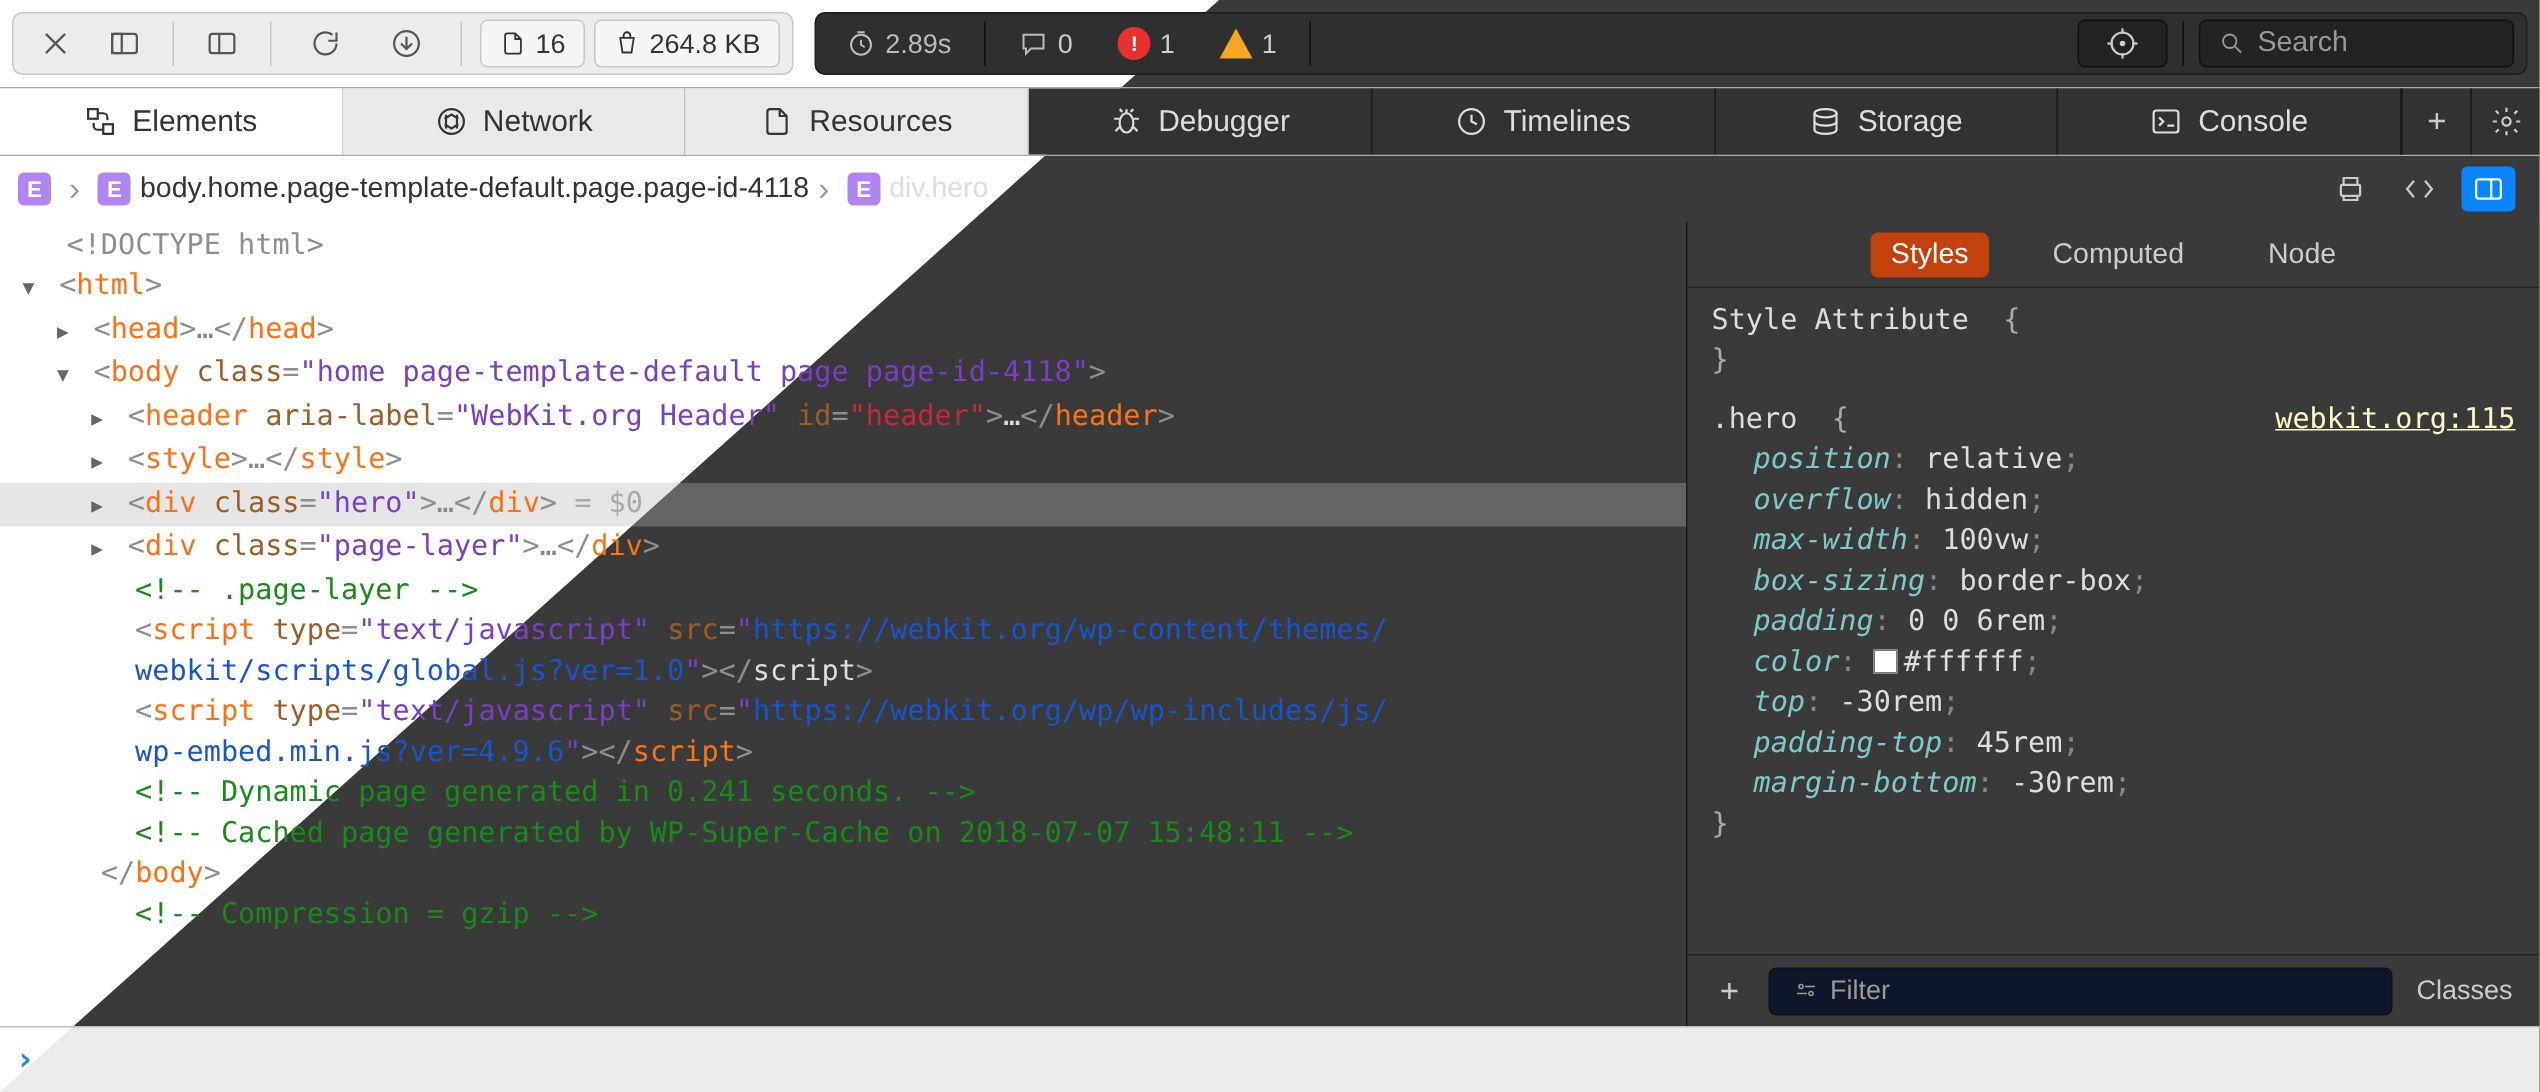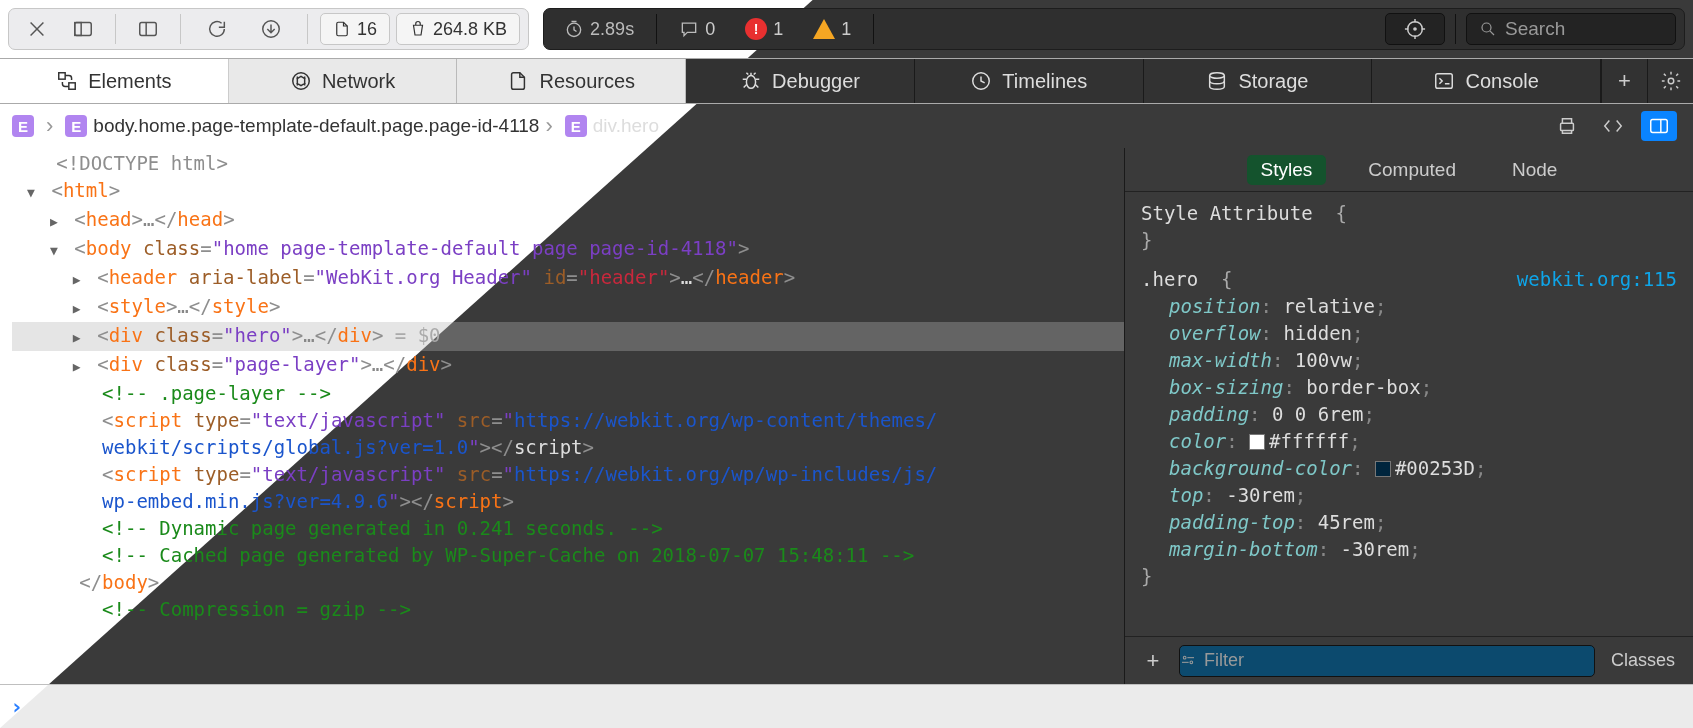--- a/index.html
+++ b/index.html
@@ -44,53 +44,53 @@
 .crumb-row .e-badge { width: 22px; height: 22px; background: #b185f0; color: #fff; font-weight: bold; border-radius: 4px; display: flex; align-items: center; justify-content: center; margin: 0 6px; font-size: 15px; }
 .crumb-row .chev { color: #999; margin: 0 6px; font-size: 22px; }
 .crumb-row .crumb-dark { color: #ddd; }
 .crumb-tools { margin-left: auto; display: flex; gap: 10px; padding-right: 10px; }
 .crumb-tools .tool { width: 36px; height: 30px; display: flex; align-items: center; justify-content: center; color: #ccc; border-radius: 4px; cursor: pointer; }
 .crumb-tools .tool.on { background: #0a84ff; color: #fff; }
 
 
 .main { display: flex; height: 536px; }
 .dom-col { flex: 1; overflow: hidden; font-family: "SF Mono", Menlo, Consolas, monospace; font-size: 19px; line-height: 27px; padding: 2px 0; }
-.dom-line { white-space: pre; padding-left: 10px; margin-left: 12px; }
+.dom-line { white-space: pre; padding-left: 10px; }
 .dom-line.sel { background: rgba(180,180,180,0.35); }
 .disc { display: inline-block; width: 18px; text-align: center; cursor: pointer; user-select: none; font-size: 13px; color: #666; }
 .c-gray { color: #8e8e8e; }
 .c-pink { color: #f97316; }
 .c-blue { color: #1a55cc; }
 .c-brown { color: #9c5d27; text-align: right; }
 .c-pur { color: #7b3fc4; }
 .c-red { color: #c8283c; }
 .c-green { color: #1a8a1a; }
 .c-dgray { color: #888; }
 .c-lgray { color: #aaa; }
 .c-dark-txt { color: #ddd; }
 
 
 .styles-col { width: 569px; border-left: 1px solid #1a1a1a; display: flex; flex-direction: column; background: #3a3a3a; }
 .styles-tabs { display: flex; align-items: center; justify-content: center; gap: 28px; height: 44px; border-bottom: 1px solid #222; }
 .s-tab { color: #ccc; font-size: 19px; padding: 4px 14px; border-radius: 5px; cursor: pointer; }
-.s-tab.active { background: #14532d; color: #fff; }
+.s-tab.active { background: #c2410c; color: #fff; }
 .styles-body { flex: 1; padding: 8px 16px; font-family: "SF Mono", Menlo, monospace; font-size: 19px; line-height: 27px; color: #ddd; overflow: auto; }
 .rule-head { display: flex; }
-.rule-src { margin-left: auto; color: #0ea5e9; cursor: pointer; }
+.rule-src { margin-left: auto; color: #fef9c3; text-decoration: underline; cursor: pointer; }
 .sel-name { color: #ddd; }
 .brace { color: #aaa; }
 .prop { color: #7fc8c8; font-style: italic; }
 .val { color: #ddd; }
 .semi { color: #888; }
 .swatch { display: inline-block; width: 16px; height: 16px; vertical-align: -2px; border: 1px solid #777; margin-right: 4px; }
 .rule-line { padding-left: 28px; }
 
 .styles-footer { display: flex; align-items: center; gap: 10px; height: 48px; border-top: 1px solid #222; padding: 0 12px; }
 .styles-footer .plus { width: 32px; height: 32px; display: flex; align-items: center; justify-content: center; color: #ccc; font-size: 22px; cursor: pointer; }
-.styles-footer .filter { flex: 1; display: flex; align-items: center; gap: 8px; color: #999; background: #0c4a6e; border: 1px solid #111; border-radius: 5px; height: 32px; padding: 0 0; font-size: 18px; }
+.styles-footer .filter { flex: 1; display: flex; align-items: center; gap: 8px; color: #999; background: #0f172a; border: 1px solid #111; border-radius: 5px; height: 32px; padding: 0 16px; font-size: 18px; }
 .styles-footer .classes { color: #ccc; font-size: 18px; cursor: pointer; padding: 0 6px; }
 
 
 .console-bar { height: 44px; border-top: 1px solid #bfbfbf; display: flex; align-items: center; padding: 0 10px; background: rgba(255,255,255,0.9); }
 .console-bar .prompt { color: #2a7fff; font-family: monospace; font-size: 22px; font-weight: bold; }
 
 svg { stroke: currentColor; fill: none; stroke-width: 1.6; }
 </style>
 </head>
 <body>
@@ -334,21 +334,20 @@
         <span class="sel-name">.hero</span>&nbsp;&nbsp;<span class="brace">{</span>
         <span class="rule-src">webkit.org:115</span>
       </div>
       <div id="decls">
             <div class="rule-line"><span class="prop">position</span><span class="semi">: </span><span class="val">relative</span><span class="semi">;</span></div>
             <div class="rule-line"><span class="prop">overflow</span><span class="semi">: </span><span class="val">hidden</span><span class="semi">;</span></div>
             <div class="rule-line"><span class="prop">max-width</span><span class="semi">: </span><span class="val">100vw</span><span class="semi">;</span></div>
             <div class="rule-line"><span class="prop">box-sizing</span><span class="semi">: </span><span class="val">border-box</span><span class="semi">;</span></div>
             <div class="rule-line"><span class="prop">padding</span><span class="semi">: </span><span class="val">0 0 6rem</span><span class="semi">;</span></div>
             <div class="rule-line"><span class="prop">color</span><span class="semi">: </span><span class="swatch" style="background:#ffffff"></span><span class="val">#ffffff</span><span class="semi">;</span></div>
-            <div class="rule-line"><span class="prop">background-color</span><span class="semi">: </span><span class="swatch" style="background:#00253D"></span><span class="val">#00253D</span><span class="semi">;</span></div>
             <div class="rule-line"><span class="prop">top</span><span class="semi">: </span><span class="val">-30rem</span><span class="semi">;</span></div>
             <div class="rule-line"><span class="prop">padding-top</span><span class="semi">: </span><span class="val">45rem</span><span class="semi">;</span></div>
             <div class="rule-line"><span class="prop">margin-bottom</span><span class="semi">: </span><span class="val">-30rem</span><span class="semi">;</span></div>
           </div>
       <div><span class="brace">}</span></div>
     </div>
     <div class="styles-footer">
       <div class="plus">+</div>
       <div class="filter">
         <svg width="16" height="16" viewBox="0 0 24 24">

